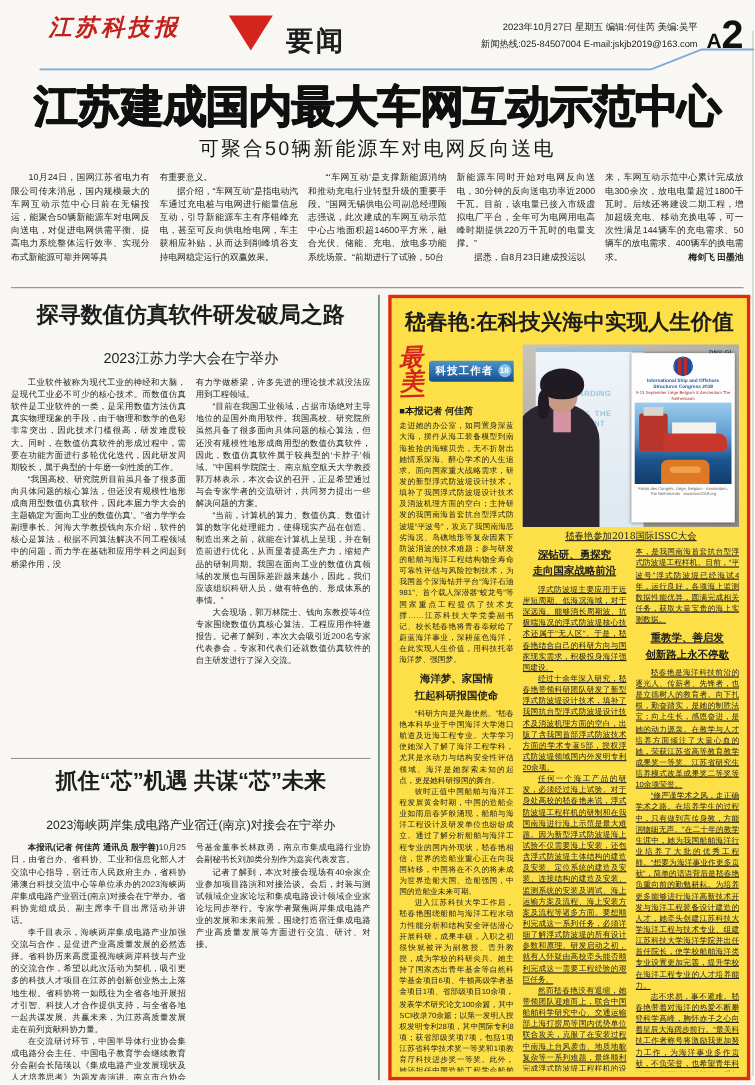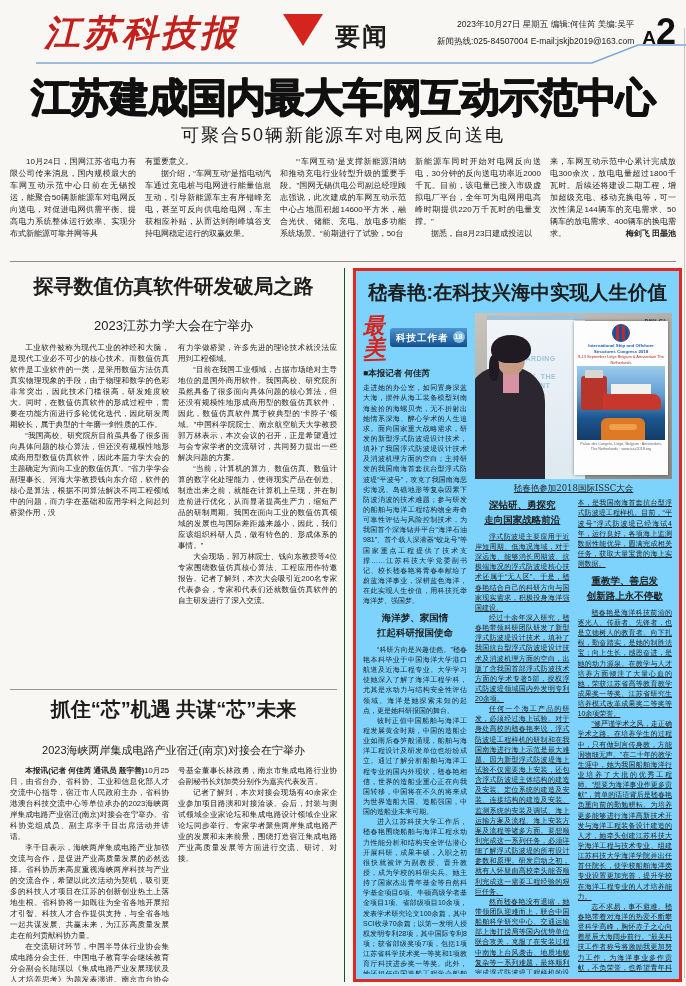--- a/index.html
+++ b/index.html
@@ -6,26 +6,26 @@
   .page{
     position:relative;width:686px;height:986px;margin:0 auto;
     background:#f8f7f3;color:#1d1d1d;overflow:hidden;
     font-family:"Liberation Sans","DejaVu Sans",sans-serif;
   }
   .page-edge{position:absolute;top:28px;right:1px;width:1px;height:950px;background:#c9c6bf;}
 
   
   .hdr{position:relative;height:52px;padding:14px 10px 0 10px;display:flex;align-items:flex-start;}
   .hdr-line-svg{position:absolute;left:0;top:0;width:686px;height:70px;pointer-events:none;}
-  .masthead{color:#c3201c;font-size:36px;font-weight:900;font-style:italic;
+  .masthead{color:#c3201c;font-size:21px;font-weight:900;font-style:italic;
     font-family:"DejaVu Serif","Liberation Serif",serif;letter-spacing:3px;margin-left:34px;line-height:1;}
   .tri{width:0;height:0;border-left:20px solid transparent;border-right:20px solid transparent;
     border-top:32px solid #d5231e;margin:0 12px 0 44px;}
   .section-label{font-size:25px;font-weight:900;margin-top:6px;letter-spacing:2px;}
-  .hdr-right{margin-left:auto;display:flex;align-items:center;margin-top:2px;}
+  .hdr-right{margin-left:auto;display:flex;margin-top:2px;}
   .hdr-dates{text-align:right;font-size:8.5px;line-height:1.9;color:#222;margin-right:8px;}
   .pageno{display:flex;align-items:baseline;font-weight:900;color:#111;}
   .pageno .letter{font-size:19px;}
   .pageno .digit{font-size:36px;line-height:0.9;}
 
   
   .headline{font-size:40px;font-weight:900;text-align:center;margin:8px 4px 0;line-height:1.15;color:#101010;
     letter-spacing:-1px;text-shadow:0.7px 0 #101010,-0.7px 0 #101010,0 0.5px #101010;}
   .subhead{font-size:18px;text-align:center;margin:3px 0 9px;font-weight:500;letter-spacing:2px;color:#1a1a1a;}
   .lead-cols{display:flex;gap:9px;padding:0 10px;height:97px;overflow:hidden;
@@ -43,21 +43,21 @@
   .art-title{text-align:center;font-size:20px;font-weight:900;margin:5px 0 3px;letter-spacing:0;}
   .art-sub{text-align:center;font-size:13px;margin:17px 0 7px;font-weight:400;}
   .art-sub.small{font-size:11px;}
   .art-cols{display:flex;gap:9px;text-align:justify;font-size:7.6px;line-height:1.45;overflow:hidden;}
   .art-cols.fixed{height:338px;}
   .art-cols.grow{flex:1;}
   .art-col{flex:1;overflow:hidden;}
   .divider{border:none;border-top:1px solid #9a9892;margin:9px 0 1px;}
 
   
-  .box{flex:1;border:3px solid #e0281e;background:#7dd3fc;padding:5px 7px;overflow:hidden;display:flex;flex-direction:column;}
+  .box{flex:1;border:3px solid #e0281e;background:#fde047;padding:5px 7px;overflow:hidden;display:flex;flex-direction:column;}
   .box-title{text-align:center;font-size:19.5px;font-weight:900;margin:3px 0 7px;}
   .box-body{display:flex;gap:8px;flex:1;overflow:hidden;font-size:7px;line-height:1.45;text-align:justify;}
   .bcol1{width:104px;overflow:hidden;}
   .bright{flex:1;display:flex;flex-direction:column;overflow:hidden;text-decoration:underline;}
   .bcols{display:flex;gap:8px;flex:1;overflow:hidden;}
   .bcol{flex:1;overflow:hidden;}
   .subhd{text-align:center;font-weight:800;font-size:9.5px;line-height:1.5;margin:5px 0;text-indent:0;}
 
   .badge{display:flex;align-items:center;gap:5px;margin:1px 0 6px;}
   .zuimei{color:#d5231e;font-size:22px;font-weight:900;font-style:italic;line-height:1;

